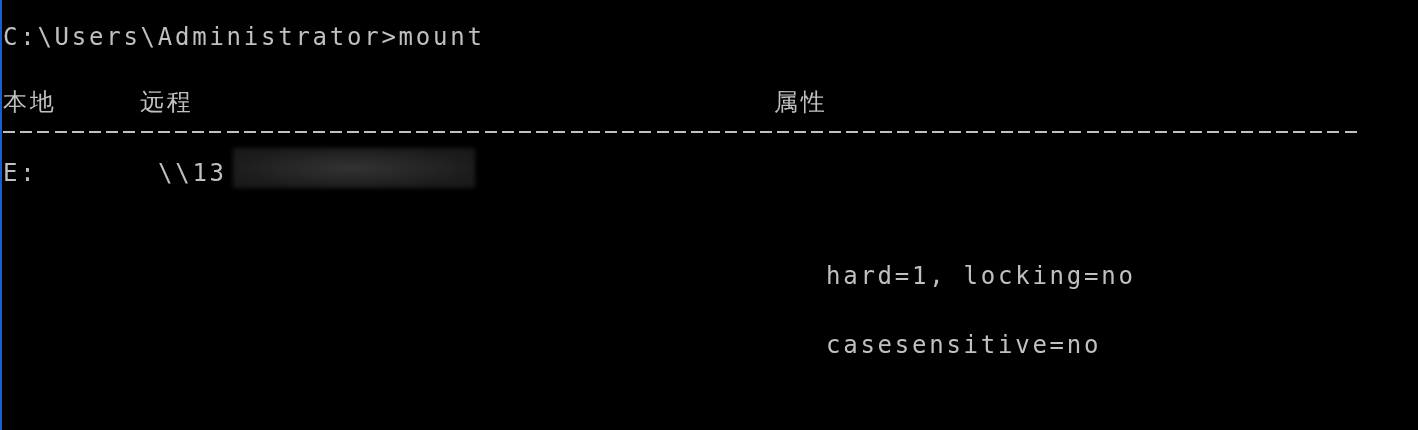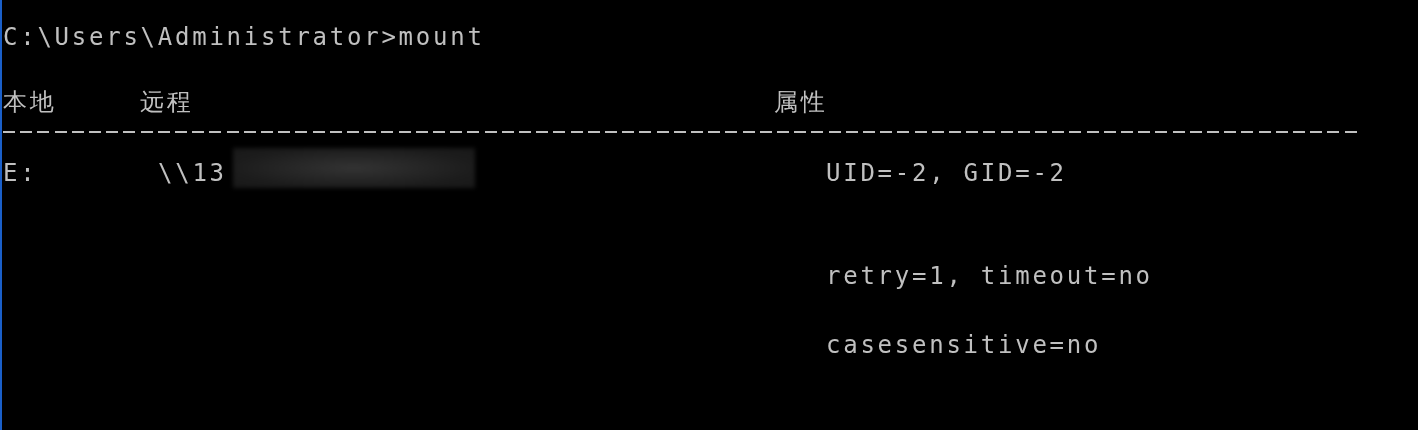--- a/index.html
+++ b/index.html
@@ -24,16 +24,15 @@
   <div class="line" style="top:85px;left:0">本地</div>
   <div class="line" style="top:85px;left:137px">远程</div>
   <div class="line" style="top:85px;left:771px">属性</div>
 
   <div class="dash"></div>
 
   <div class="line" style="top:156px;left:0">E:</div>
   <div class="line" style="top:156px;left:155px">\\13</div>
   <div class="blur"></div>
 
-  <div class="line" style="top:156px;left:823px">UID=-2, GID=-2</div>
-  <div class="line" style="top:259px;left:823px">retry=1, timeout=no</div>
+  <div class="line" style="top:259px;left:823px">hard=1, locking=no</div>
   <div class="line" style="top:328px;left:823px">casesensitive=no</div>
 </div>
 
 </body></html>

